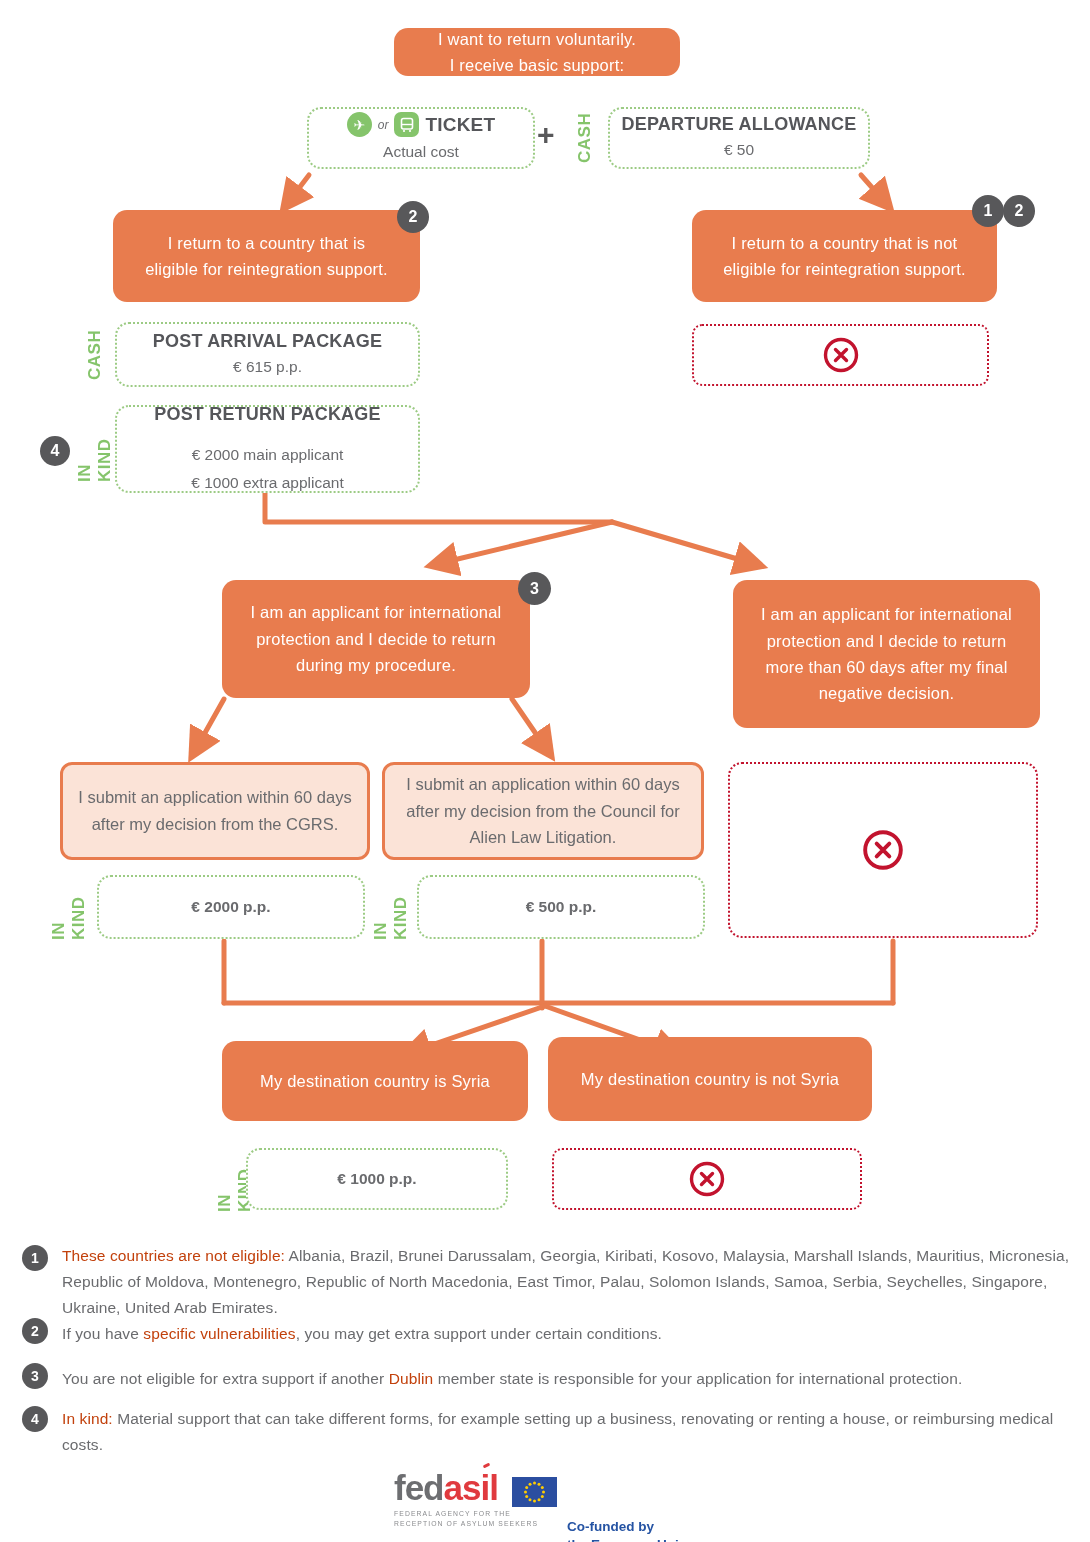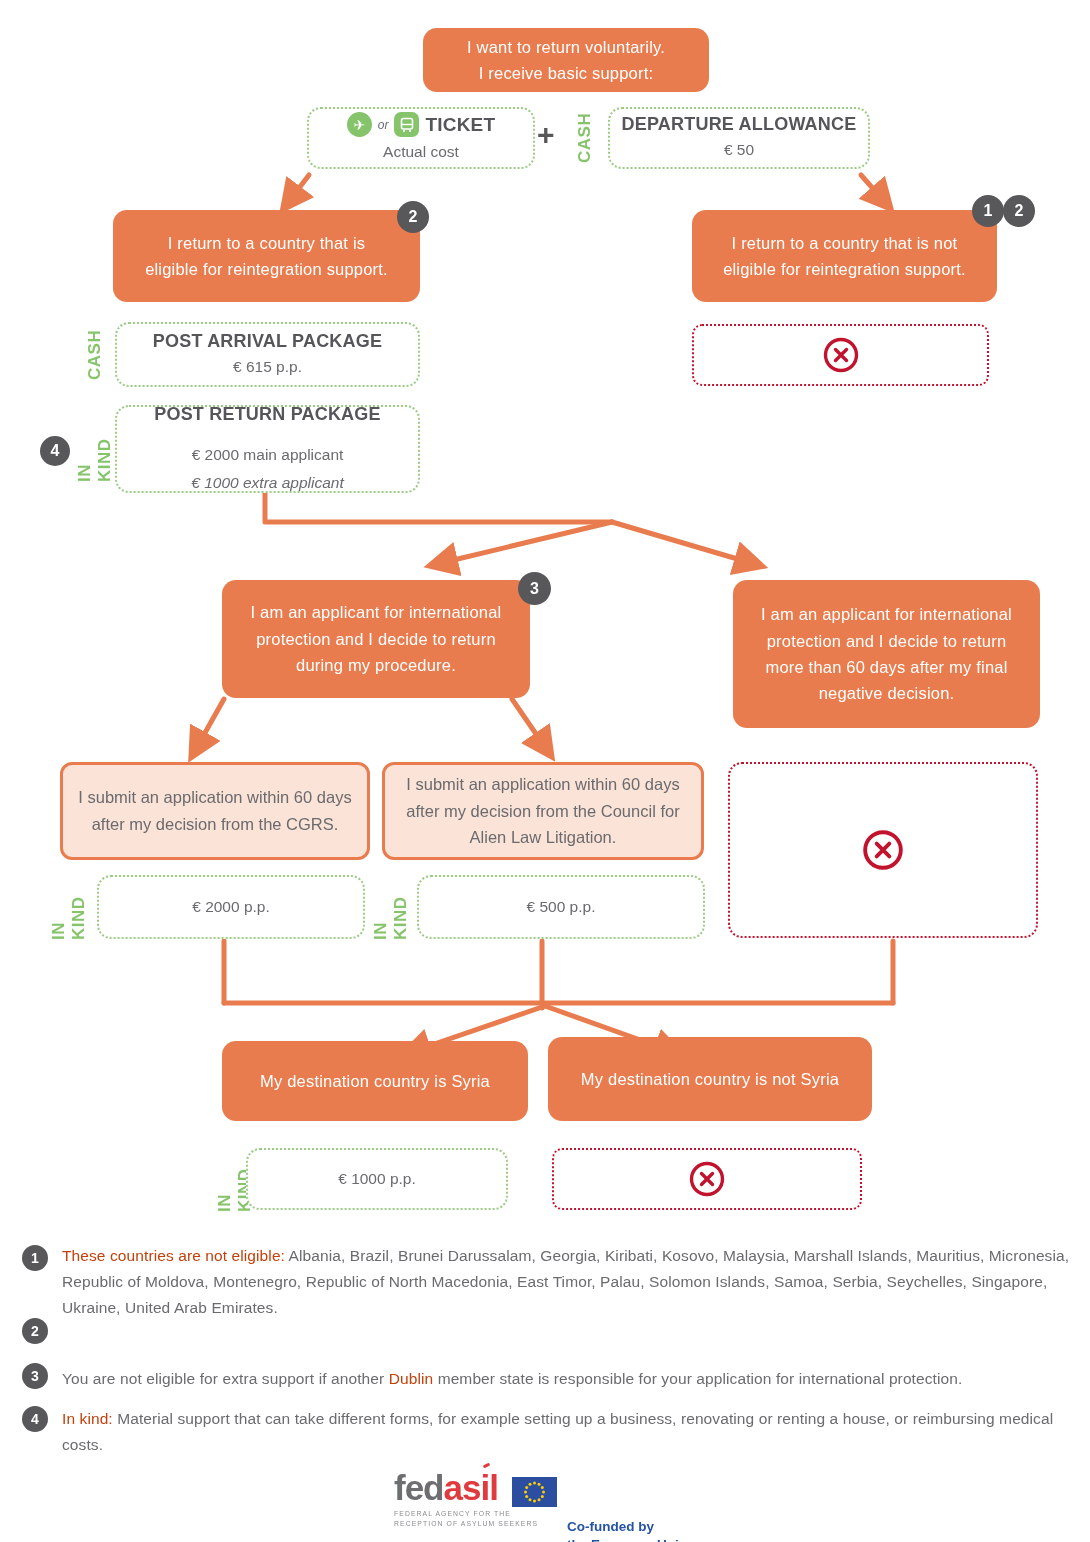--- a/index.html
+++ b/index.html
@@ -35,21 +35,21 @@
     border:2px dotted var(--red);border-radius:10px;background:#fff;
     display:flex;align-items:center;justify-content:center;
   }
   .pbox{
     background:var(--orange-light);border:3px solid var(--orange);border-radius:12px;
     color:var(--txt);display:flex;align-items:center;justify-content:center;text-align:center;
     font-size:16.5px;line-height:1.62;
   }
   .gtitle{font-size:18px;font-weight:700;color:var(--txt-dark);letter-spacing:.2px;}
   .gsub{font-size:15.5px;color:var(--txt);margin-top:4px;line-height:1.45;}
-  .gamount{font-size:15.5px;color:var(--txt);}
+  .gamount{font-size:15.5px;color:var(--txt);font-weight:bold;}
   .trow{display:flex;align-items:center;gap:6px;}
   .icon-circle{
     width:25px;height:25px;border-radius:50%;background:var(--green);color:#fff;
     display:inline-flex;align-items:center;justify-content:center;font-size:14px;
   }
   .icon-square{
     width:25px;height:25px;border-radius:7px;background:var(--green);
     display:inline-flex;align-items:center;justify-content:center;
   }
   .or{font-size:12px;color:var(--txt);font-style:italic;}
@@ -95,21 +95,21 @@
       <path d="M512,699 L545,747" marker-end="url(#ah)"></path>
       <path d="M224,941 L224,1003"></path>
       <path d="M542,941 L542,1008"></path>
       <path d="M893,941 L893,1003"></path>
       <path d="M224,1003 L893,1003"></path>
       <path d="M545,1006 L414,1051" marker-end="url(#ah)"></path>
       <path d="M545,1006 L671,1051" marker-end="url(#ah)"></path>
     </g>
   </svg>
 
-  <div class="abs obox pre" style="left:423px;top:28px;width:286px;height:64px;">I want to return voluntarily.
+  <div class="abs obox pre" style="left:394px;top:28px;width:286px;height:48px;">I want to return voluntarily.
 I receive basic support:</div>
 
   <div class="abs gbox" style="left:307px;top:107px;width:228px;height:62px;">
     <div class="trow">
       <span class="icon-circle">✈</span>
       <span class="or">or</span>
       <span class="icon-square">
         <svg width="16" height="16" viewBox="0 0 16 16">
           <rect x="2.5" y="1.5" width="11" height="10.5" rx="2" fill="none" stroke="#fff" stroke-width="1.6"></rect>
           <line x1="2.5" y1="7.5" x2="13.5" y2="7.5" stroke="#fff" stroke-width="1.4"></line>
@@ -142,21 +142,21 @@
   <div class="abs gbox" style="left:115px;top:322px;width:305px;height:65px;">
     <div class="gtitle">POST ARRIVAL PACKAGE</div>
     <div class="gsub">€ 615 p.p.</div>
   </div>
 
   <div class="abs badge" style="left:40px;top:436px;width:30px;height:30px;">4</div>
   <div class="abs vlabel" style="left:82px;top:416px;width:26px;height:66px;">IN KIND</div>
   <div class="abs gbox" style="left:115px;top:405px;width:305px;height:88px;">
     <div class="gtitle">POST RETURN PACKAGE</div>
     <div class="gsub" style="margin-top:19px;">€ 2000 main applicant</div>
-    <div class="gsub" style="margin-top:6px;font-style:italic;">€ 1000 extra applicant</div>
+    <div class="gsub" style="margin-top:6px;">€ 1000 extra applicant</div>
   </div>
 
   <div class="abs rbox" style="left:692px;top:324px;width:297px;height:62px;">
     <svg width="40" height="40" viewBox="0 0 40 40">
       <circle cx="20" cy="20" r="15.5" fill="none" stroke="#C2132E" stroke-width="3.4"></circle>
       <path d="M14.5 14.5 L25.5 25.5 M25.5 14.5 L14.5 25.5" stroke="#C2132E" stroke-width="3.4" stroke-linecap="round"></path>
     </svg>
   </div>
 
   <div class="abs obox" style="left:222px;top:580px;width:308px;height:118px;padding:0 26px;">I am an applicant for international protection and I decide to return during my procedure.</div>
@@ -196,20 +196,21 @@
     <svg width="40" height="40" viewBox="0 0 40 40">
       <circle cx="20" cy="20" r="15.5" fill="none" stroke="#C2132E" stroke-width="3.4"></circle>
       <path d="M14.5 14.5 L25.5 25.5 M25.5 14.5 L14.5 25.5" stroke="#C2132E" stroke-width="3.4" stroke-linecap="round"></path>
     </svg>
   </div>
 
   <div class="abs badge fn-badge" style="left:22px;top:1245px;">1</div>
   <div class="abs fn-text" style="left:62px;top:1243px;width:1008px;"><span class="seg-bold">These countries are not eligible:</span><span> Albania, Brazil, Brunei Darussalam, Georgia, Kiribati, Kosovo, Malaysia, Marshall Islands, Mauritius, Micronesia, Republic of Moldova, Montenegro, Republic of North Macedonia, East Timor, Palau, Solomon Islands, Samoa, Serbia, Seychelles, Singapore, Ukraine, United Arab Emirates.</span></div>
 
   <div class="abs badge fn-badge" style="left:22px;top:1318px;">2</div>
+  <div class="abs fn-text" style="left:62px;top:1321px;width:1008px;"><span>If you have </span><span class="seg-bold">specific vulnerabilities</span><span>, you may get extra support under certain conditions.</span></div>
 
   <div class="abs badge fn-badge" style="left:22px;top:1363px;">3</div>
   <div class="abs fn-text" style="left:62px;top:1366px;width:1020px;"><span>You are not eligible for extra support if another </span><span class="seg-bold">Dublin</span><span> member state is responsible for your application for international protection.</span></div>
 
   <div class="abs badge fn-badge" style="left:22px;top:1406px;">4</div>
   <div class="abs" style="left:394px;top:1470px;">
     <div class="logo-word">
       <span class="logo-fed">fed</span><span class="logo-asil">asil<span class="logo-accent" style="right:8px;top:-4px;"></span></span>
     </div>
     <div class="logo-tag">

